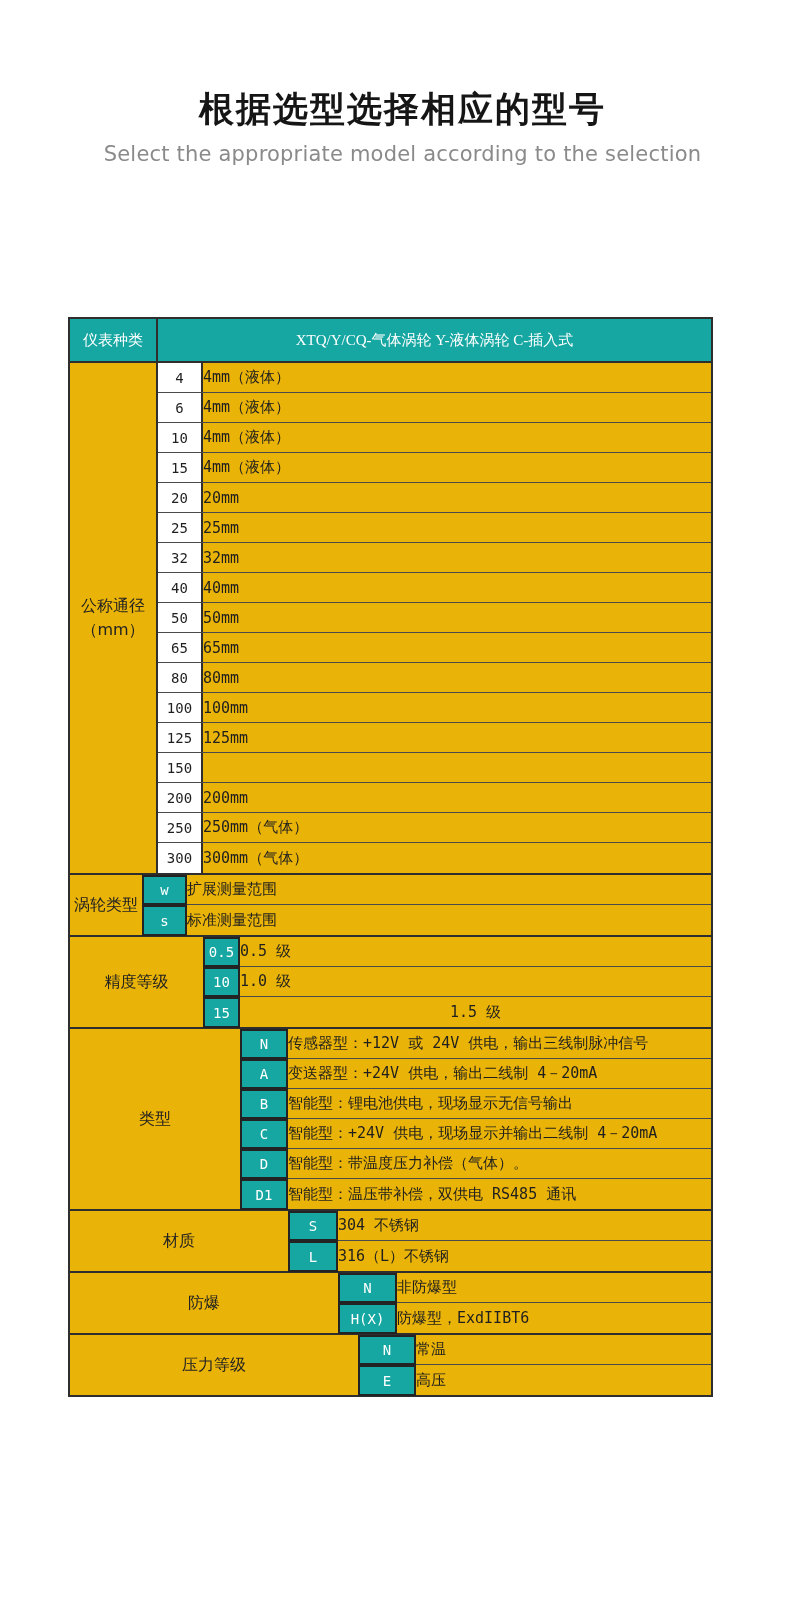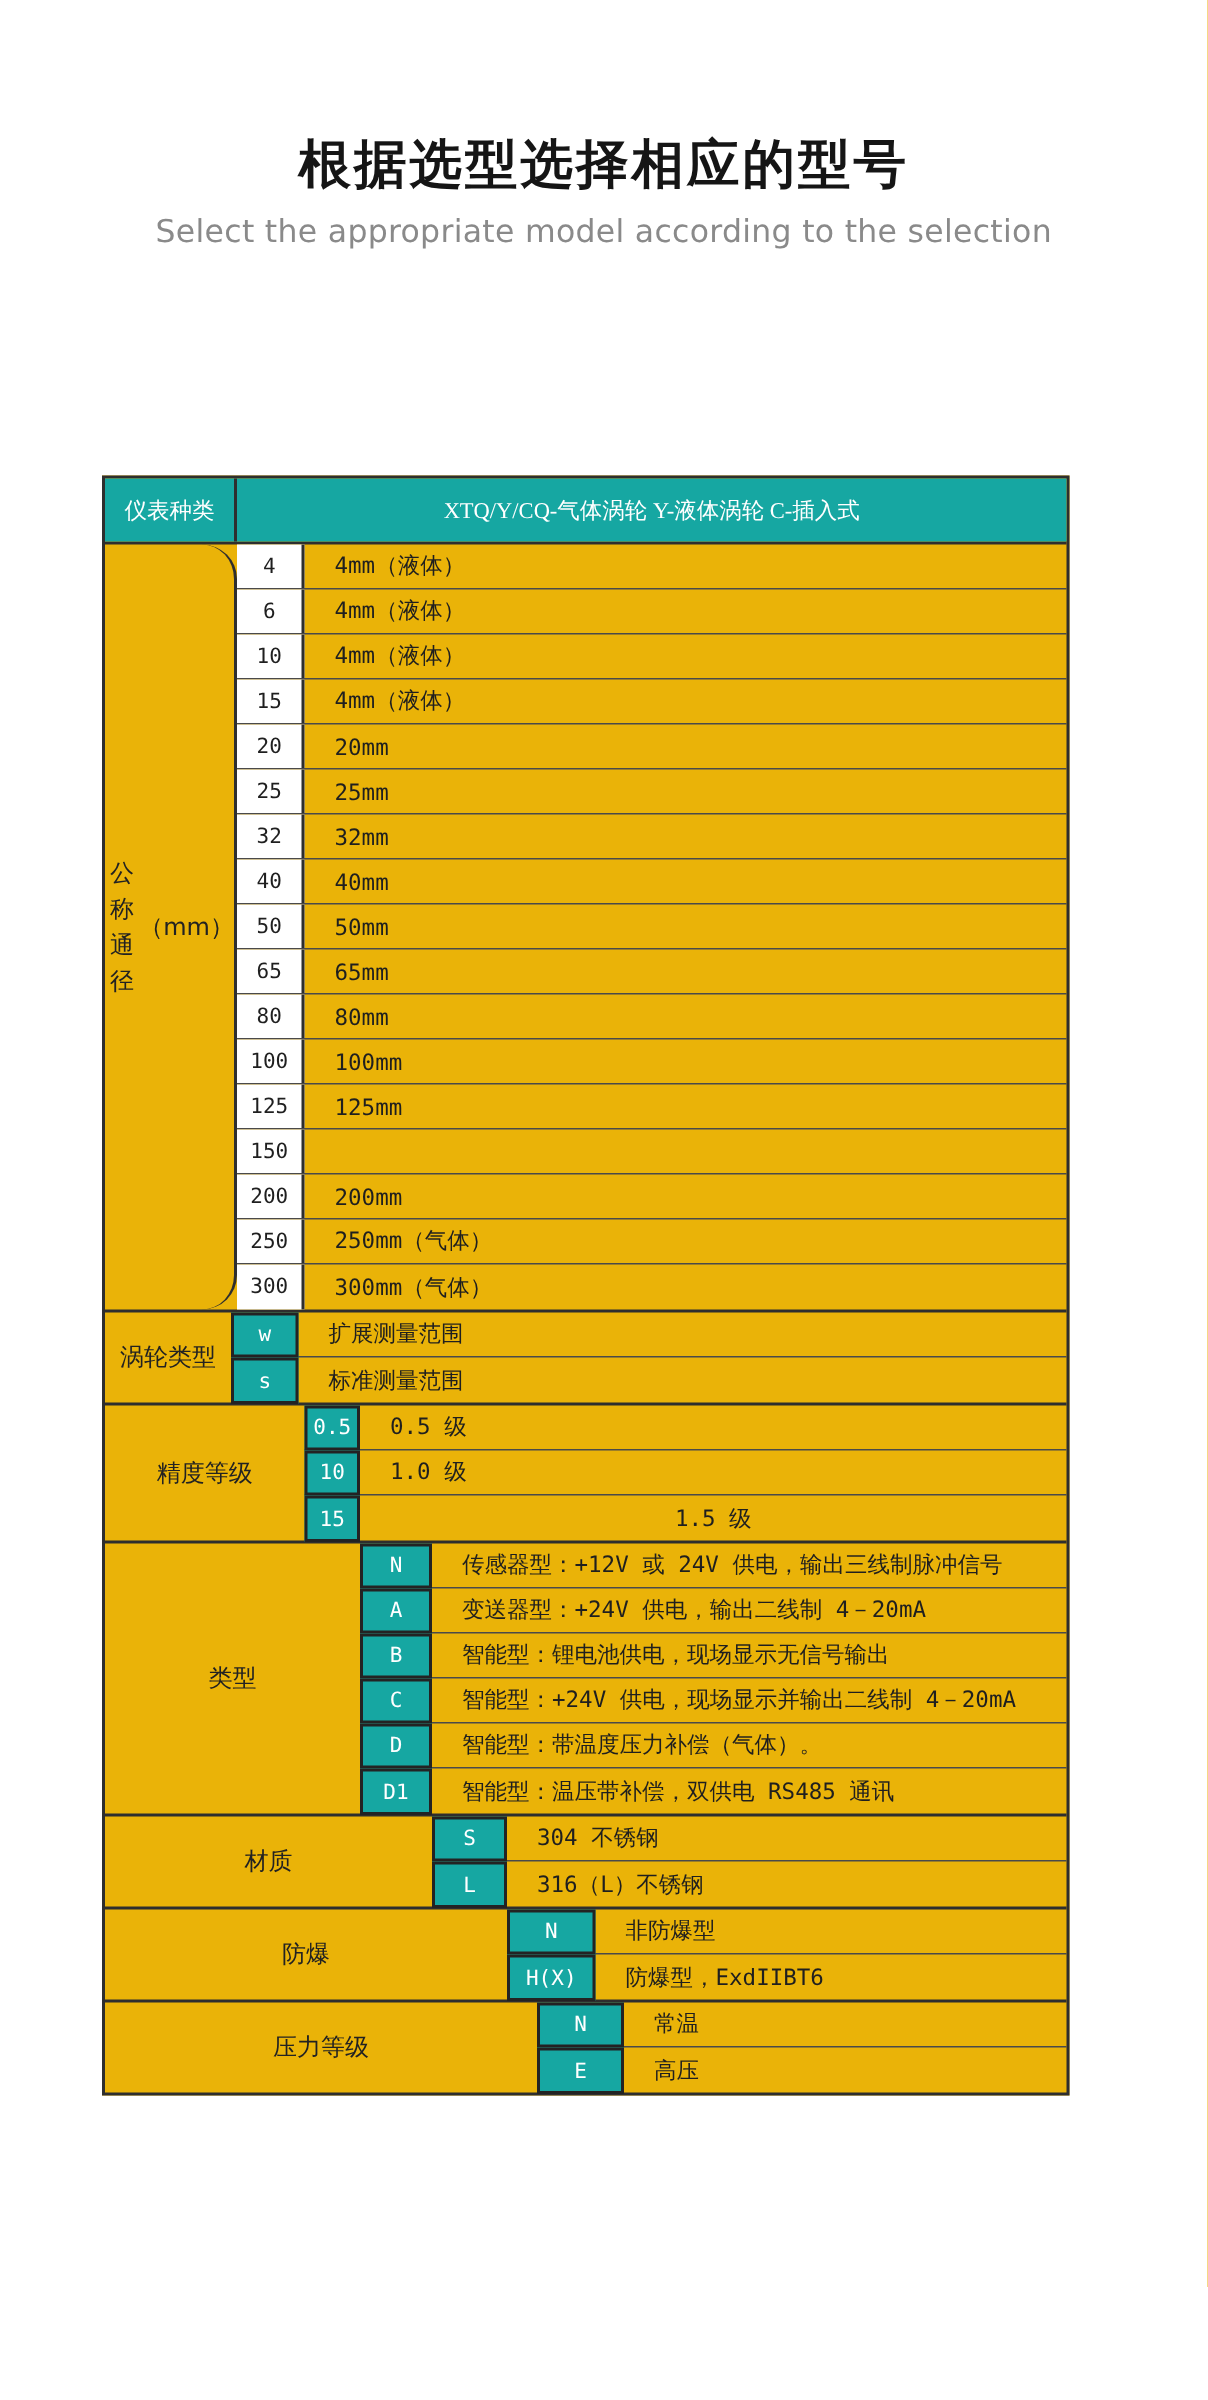--- a/index.html
+++ b/index.html
@@ -28,47 +28,47 @@
     font-size:15px;border-right:2px solid #2e2e2e;box-sizing:border-box;
   }
   .th-right{
     flex:1;background:var(--teal);color:#fff;
     display:flex;align-items:center;justify-content:center;font-size:15px;
     font-family:Liberation Serif, serif;
   }
   .section{display:flex;border-bottom:2px solid #2e2e2e;}
   .section:last-child{border-bottom:none;}
   .sec-label{
-    display:flex;flex-direction:row;align-items:center;justify-content:center;
+    display:flex;flex-direction:column;align-items:center;justify-content:center;
     font-size:16px;color:#222;box-sizing:border-box;line-height:1.5;
-    text-align:center;flex-shrink:0;border-radius:23px;
+    text-align:left;flex-shrink:0;
   }
   .sec-rows{flex:1;display:flex;flex-direction:column;}
   .row{display:flex;height:30px;border-bottom:1px solid #4a4a4a;box-sizing:border-box;}
   .sec-rows .row:last-child{border-bottom:none;}
   .code{
     display:flex;align-items:center;justify-content:center;
     font-size:14px;box-sizing:border-box;flex-shrink:0;
     font-family:"DejaVu Sans Mono","DejaVu Sans",sans-serif;
   }
   .code.plain{background:#fff;color:#1f1f1f;border-right:2px solid #2e2e2e;}
   .code.teal{
     background:var(--teal);color:#fff;
     border:2px solid #232323;margin-bottom:-1px;
   }
   .desc{
-    flex:1;display:flex;align-items:center;padding-left:20px;
+    flex:1;display:flex;align-items:center;
     font-size:15px;color:#1f1f1f;box-sizing:border-box;
     font-family:"DejaVu Sans Mono","DejaVu Sans",sans-serif;white-space:nowrap;
   }
   .desc.center{justify-content:center;padding-left:0;}
   
   .sec-0 .sec-label{width:88px;border-right:2px solid #2e2e2e;}
   .sec-0 .code{width:45px;}
-  .sec-1 .sec-label{width:84px;}
+  .sec-1 .sec-label{width:72px;}
   .sec-1 .code{width:45px;}
   .sec-2 .sec-label{width:133px;}
   .sec-2 .code{width:37px;}
   .sec-3 .sec-label{width:170px;}
   .sec-3 .code{width:48px;}
   .sec-4 .sec-label{width:218px;}
   .sec-4 .code{width:50px;}
   .sec-5 .sec-label{width:268px;}
   .sec-5 .code{width:59px;}
   .sec-6 .sec-label{width:288px;}

